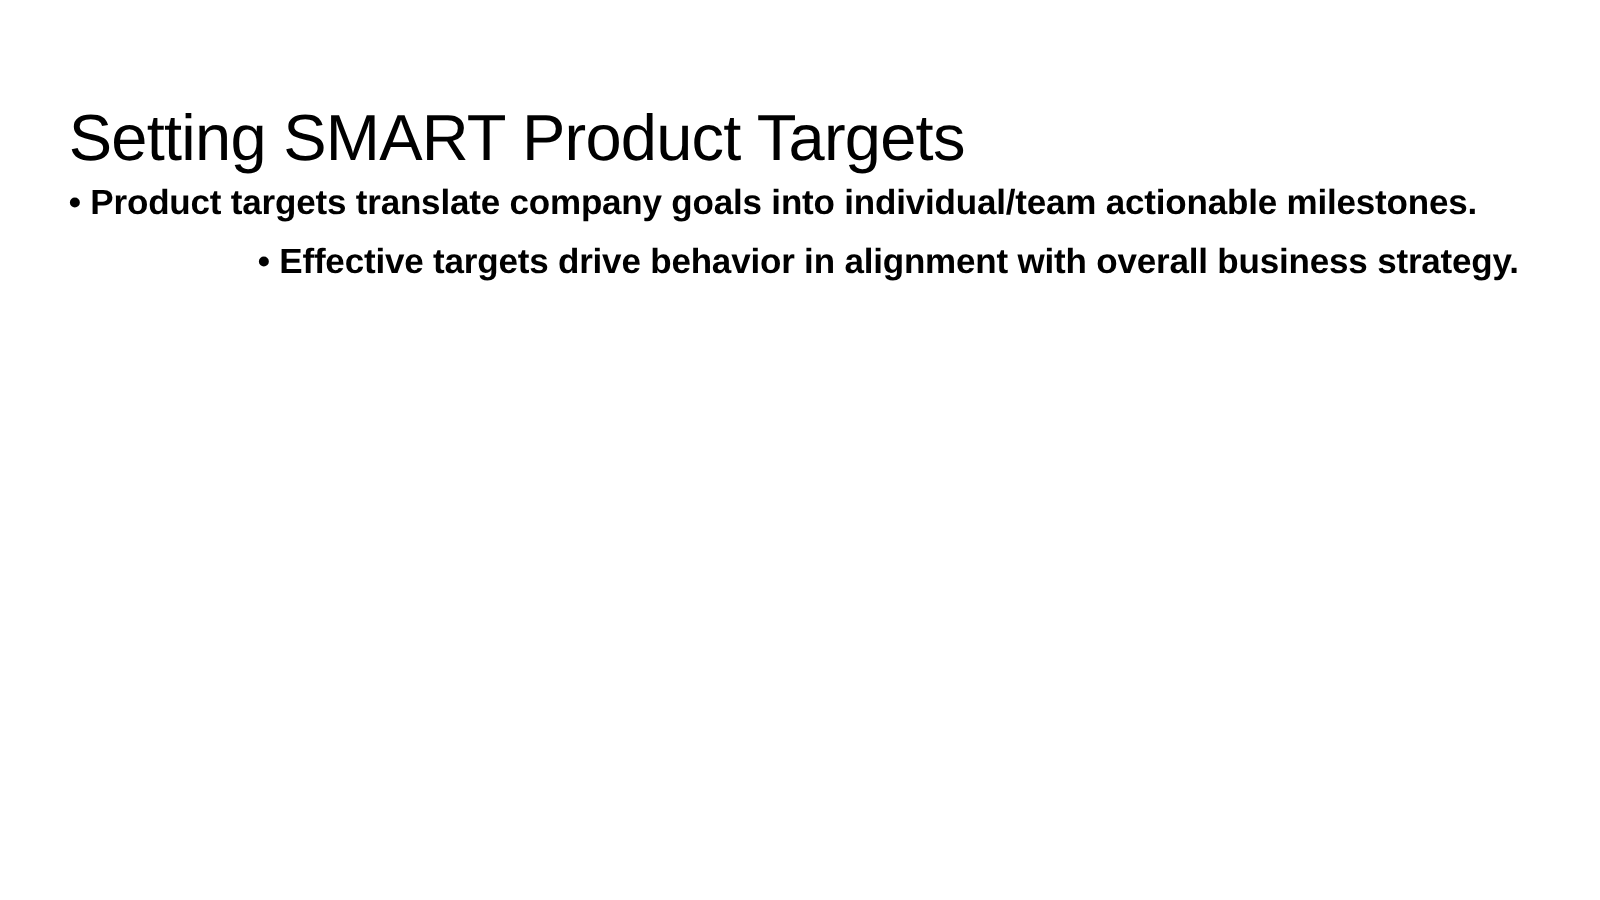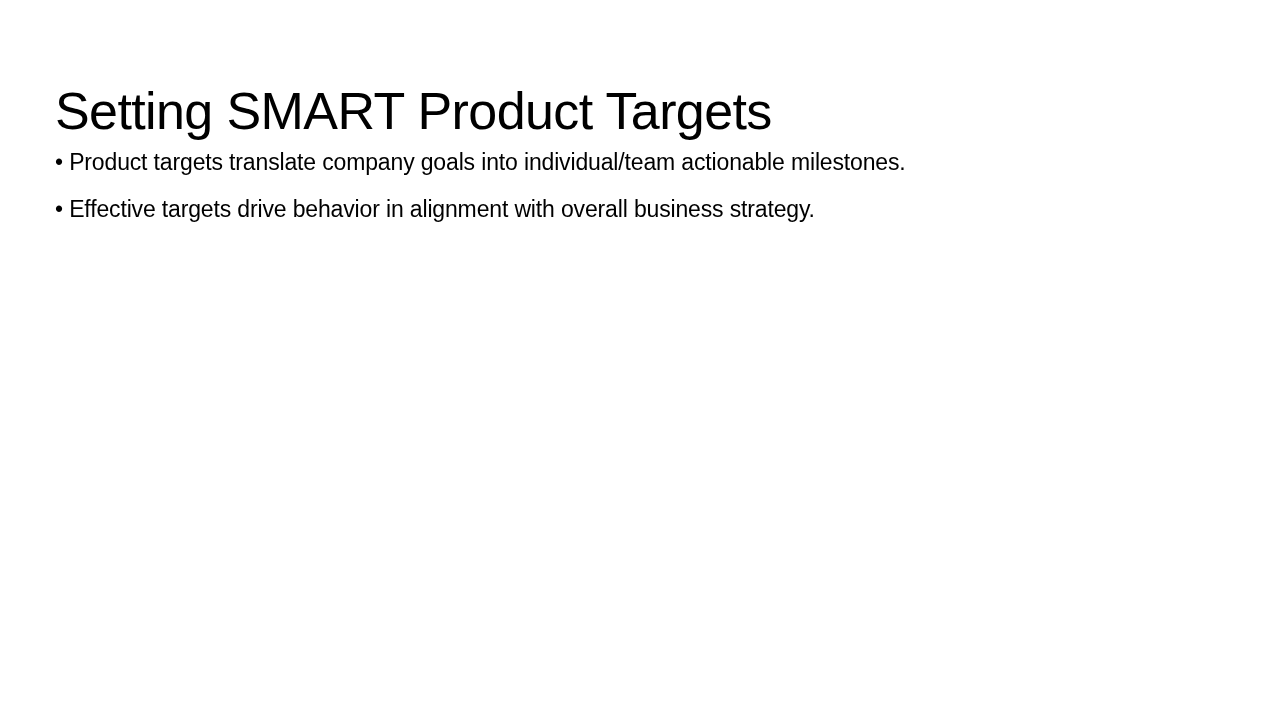--- a/index.html
+++ b/index.html
@@ -36,31 +36,32 @@
   }
 
   .body-block {
     position: absolute;
     left: 55px;
     top: 143px;
     width: 1160px;
   }
 
   .bullet-item {
-    font-size: 23px;
-    font-weight: 400;
+    font-size: 28px;
+    font-weight: 700;
     line-height: 38px;
     letter-spacing: -0.15px;
     color: #000000;
     margin: 0 0 9px 0;
     text-indent: 0;
   }
 
   .bullet-item:last-child {
     margin-bottom: 0;
+    text-align: right;
   }
 </style>
 </head>
 <body>
 
 <div class="slide">
 
   <h1 class="slide-title">Setting SMART Product Targets</h1>
 
   <div class="body-block">

